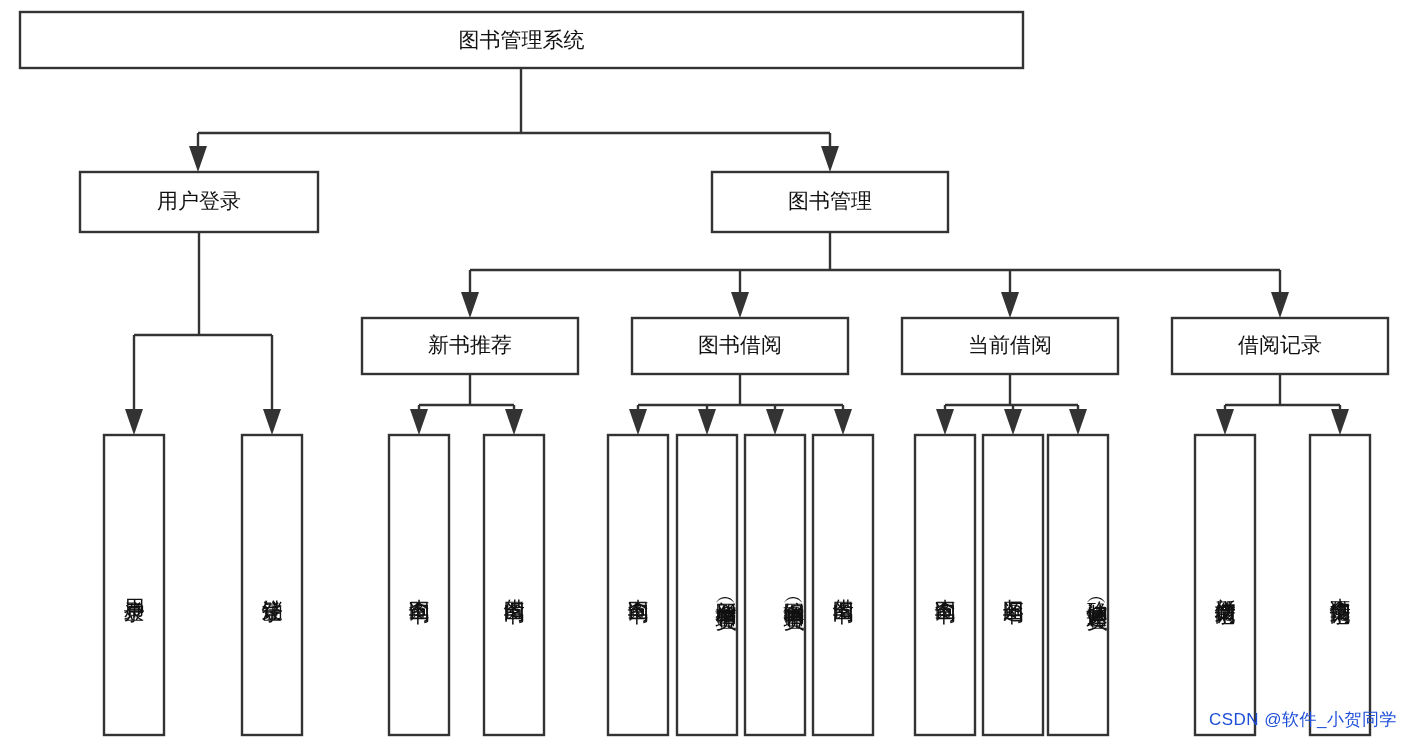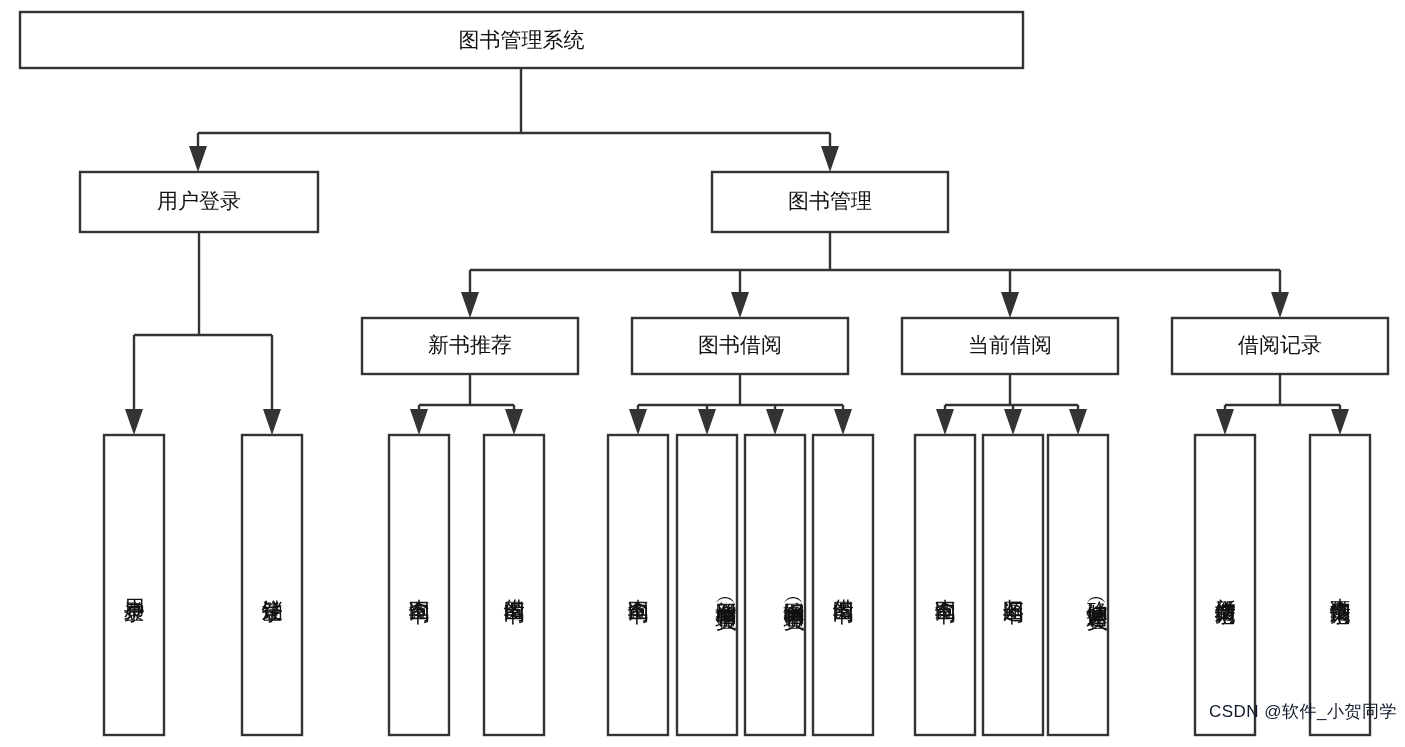--- a/index.html
+++ b/index.html
@@ -60,24 +60,24 @@
     font-size: 21px;
     line-height: 1.06;
     letter-spacing: 1.5px;
     color: #111111;
     white-space: nowrap;
     pointer-events: none;
   }
   .watermark {
     position: absolute;
     right: 8px;
-    bottom: 24px;
+    bottom: 16px;
     font-family: "Liberation Sans", "DejaVu Sans", sans-serif;
     font-size: 17px;
-    color: #0f172a;
+    color: #1d4ed8;
     letter-spacing: 0.5px;
     white-space: nowrap;
   }
 </style>
 </head>
 <body>
 
 <div id="diagram-root">
 
   <svg id="flow" viewBox="0 0 1405 747">

